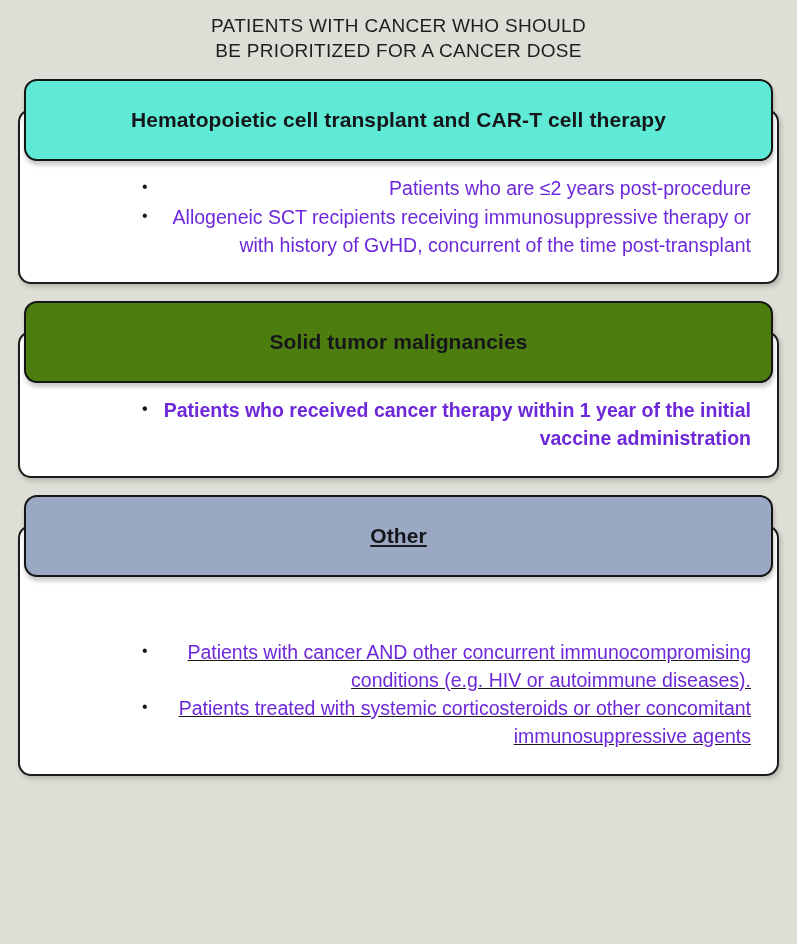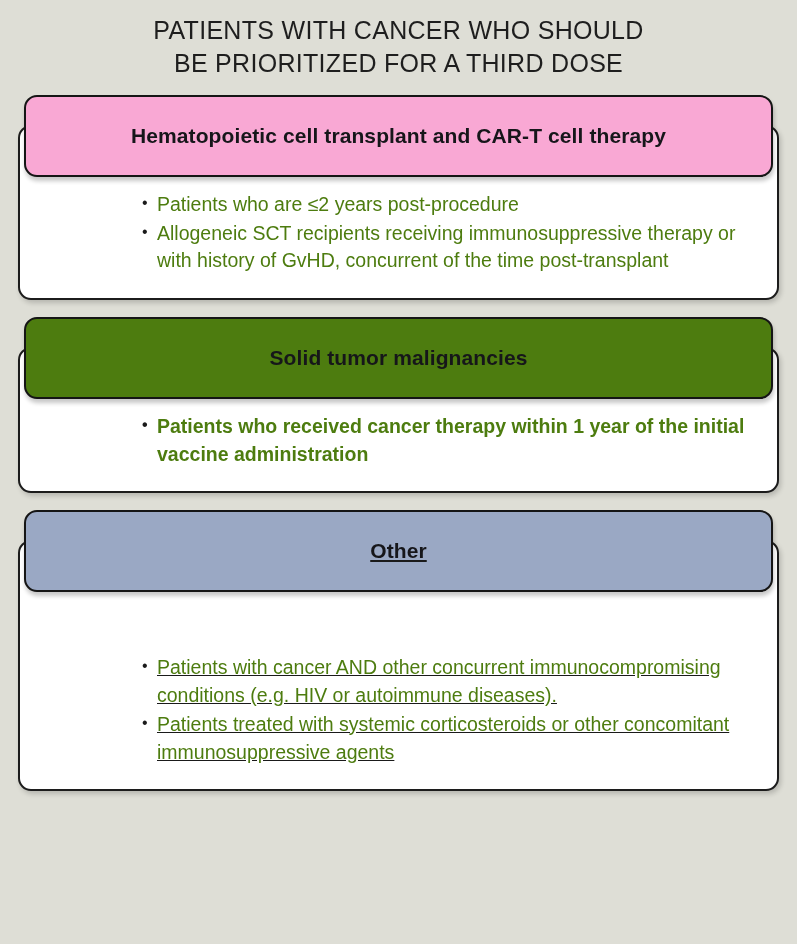--- a/index.html
+++ b/index.html
@@ -20,21 +20,21 @@
     width: 797px;
     height: 944px;
     box-sizing: border-box;
     padding: 0 18px;
   }
 
   
   .title {
     text-align: center;
     padding-top: 14px;
-    font-size: 25px;
+    font-size: 19px;
     line-height: 1.30;
     letter-spacing: 0.3px;
     color: #1e1e1e;
     font-weight: 400;
   }
   .title .line { display: block; }
 
   
   .sections {
     margin-top: 16px;
@@ -94,23 +94,24 @@
   
   ul.bullets {
     list-style: none;
     margin: 0;
     padding: 0 0 0 96px;
   }
   ul.bullets li {
     position: relative;
     font-size: 19.5px;
     line-height: 1.42;
-    color: #4d7c0f;
+    color: #6d28d9;
     padding-left: 15px;
     margin-bottom: 1px;
+    text-align: right;
   }
   ul.bullets li::before {
     content: "\2022";
     position: absolute;
     left: 0;
     top: -1px;
     font-size: 16px;
     line-height: 1.62;
     color: #1a1a1a;
   }
@@ -119,27 +120,27 @@
   .section[data-section="solid-tumor"] ul.bullets { padding-left: 96px; font-weight: bold; }
   .section[data-section="hct-cart"] ul.bullets { padding-left: 96px; }
 </style>
 </head>
 <body>
 
 <div class="page">
 
   <div class="title">
     <span class="line">PATIENTS WITH CANCER WHO SHOULD</span>
-    <span class="line">BE PRIORITIZED FOR A THIRD DOSE</span>
+    <span class="line">BE PRIORITIZED FOR A CANCER DOSE</span>
   </div>
 
   <div class="sections">
 
     <div class="section has-header" data-section="hct-cart">
-      <div class="header-bar" style="background:#f9a8d4">
+      <div class="header-bar" style="background:#5eead4">
         <span class="header-label">Hematopoietic cell transplant and CAR-T cell therapy</span>
       </div>
       <div class="body-card">
         <ul class="bullets">
           <li>Patients who are ≤2 years post-procedure</li>
           <li>Allogeneic SCT recipients receiving immunosuppressive therapy or with history of GvHD, concurrent of the time post-transplant</li>
         </ul>
       </div>
     </div>
 

